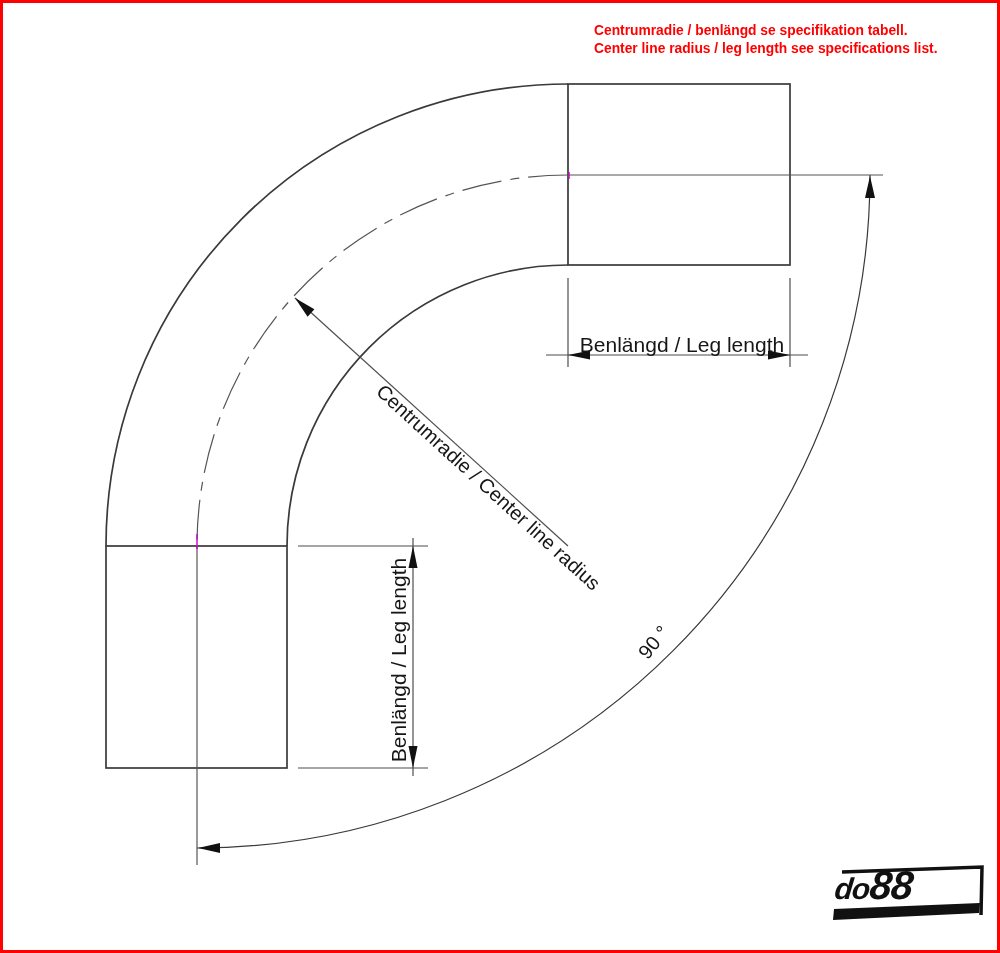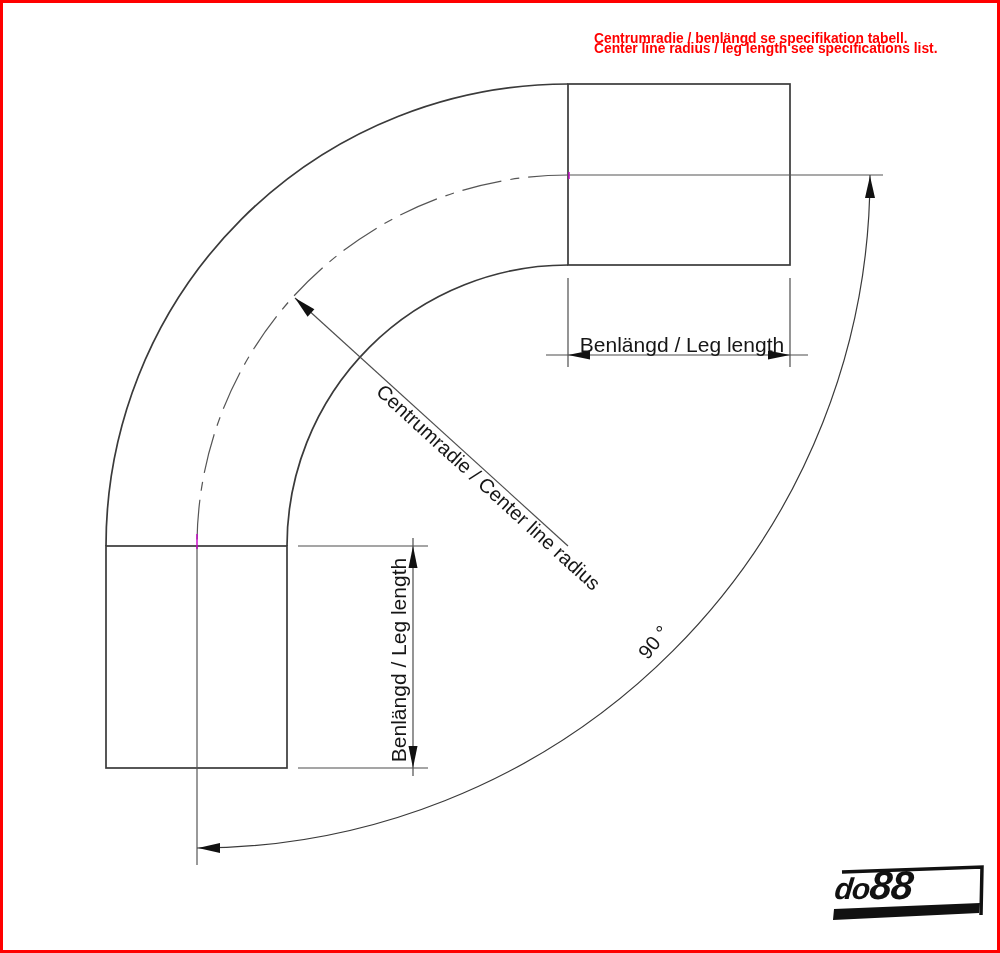--- a/index.html
+++ b/index.html
@@ -16,21 +16,21 @@
   svg{display:block;}
   .note{
     position:absolute;
     left:591px;
     color:#ff0000;
     font-weight:bold;
     font-size:13.8px;
     line-height:18px;
     white-space:nowrap;
   }
-  .note1{top:27px;}
+  .note1{top:19px;}
   .note2{top:37px;}
   .dimlabel{
     position:absolute;
     color:#161616;
     font-size:21px;
     white-space:nowrap;
   }
   .dim-top{
     left:568px;top:330px;width:222px;
     text-align:center;

